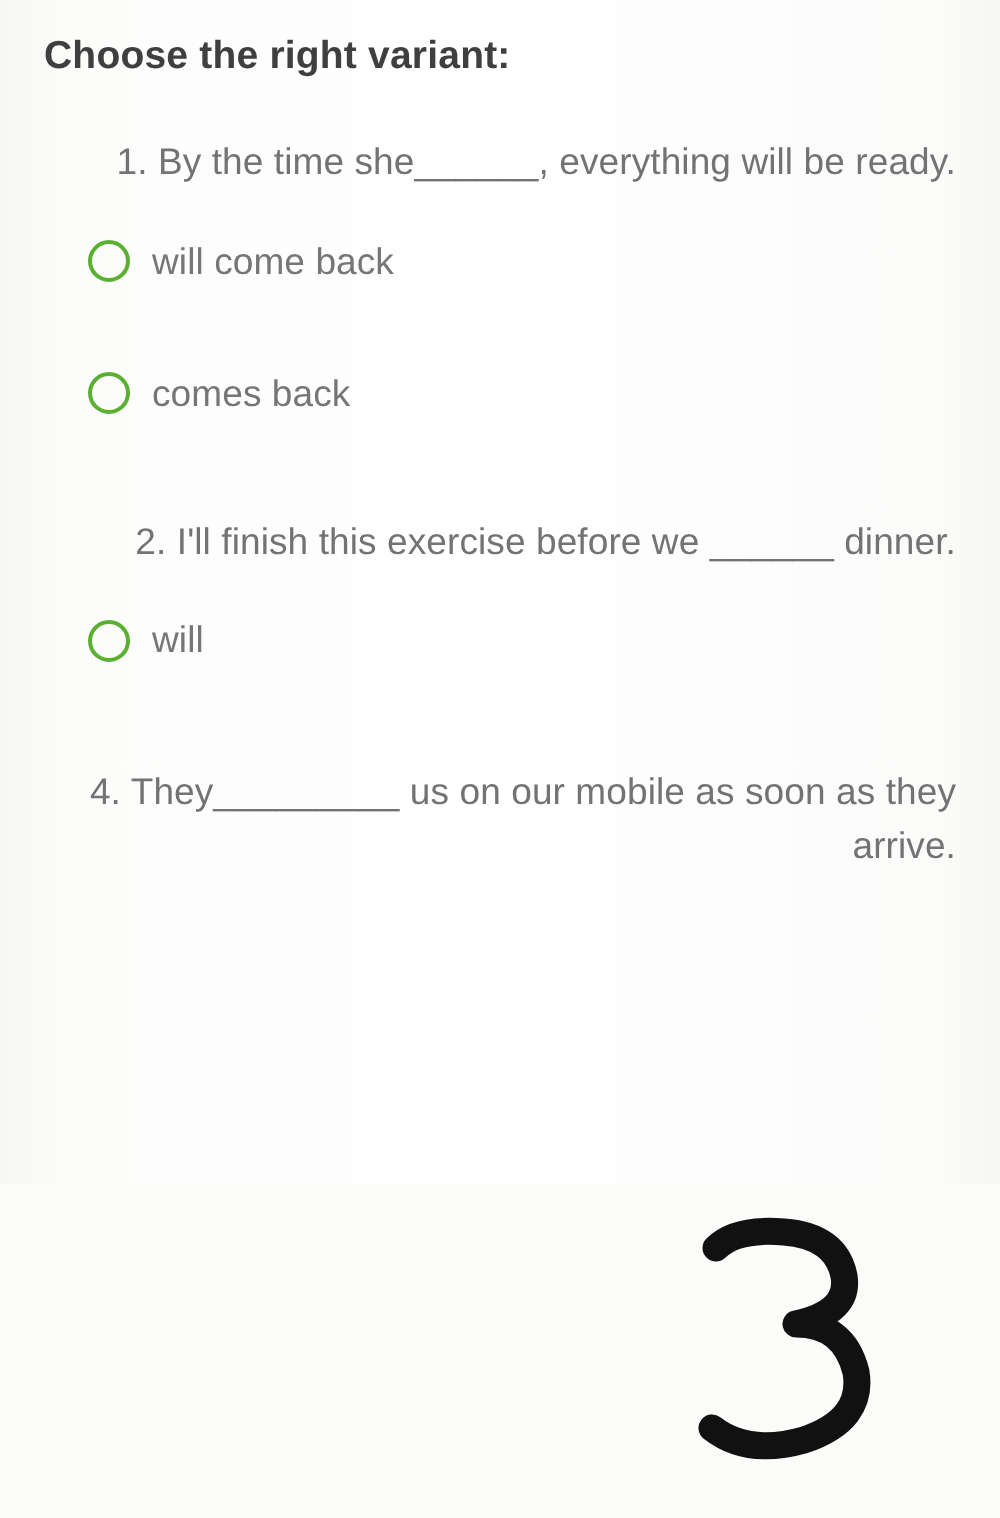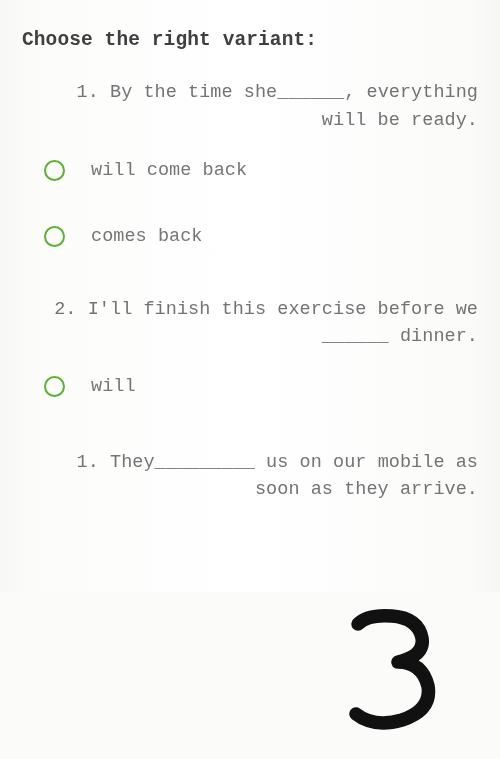--- a/index.html
+++ b/index.html
@@ -12,23 +12,22 @@
     background: #fbfbf9;
     font-family: "Liberation Sans", sans-serif;
     overflow: hidden;
     position: relative;
   }
   .page {
     position: relative;
     width: 500px;
     height: 592px;
     box-sizing: border-box;
-    padding: 12px 22px;
+    padding: 0 22px;
     background: linear-gradient(90deg, #f7f7f5 0%, #fcfcfb 8%, #ffffff 50%, #fbfbfa 94%, #f6f6f4 100%);
-    font-family: Liberation Mono, monospace;
   }
   .title {
     font-size: 19.5px;
     font-weight: bold;
     color: #3f3f3f;
     letter-spacing: 0.1px;
     padding-top: 16px;
     line-height: 1.3;
   }
   .question-block {
@@ -60,21 +59,21 @@
   .radio {
     width: 21px;
     height: 21px;
     min-width: 21px;
     border: 2.6px solid #5bb031;
     border-radius: 50%;
     box-sizing: border-box;
     background: transparent;
   }
   .option-label {
-    margin-left: 26px;
+    margin-left: 11px;
     font-size: 18.5px;
     color: #767676;
     letter-spacing: 0.05px;
   }
   .handwriting {
     position: absolute;
     left: 344px;
     top: 604px;
     width: 96px;
     height: 128px;
@@ -106,20 +105,20 @@
     <div class="question-text">2. I'll finish this exercise before we ______ dinner.</div>
     <div class="options">
       <div class="option-row">
         <span class="radio"></span>
         <span class="option-label">will</span>
       </div>
     </div>
   </div>
 
   <div class="question-block q3">
-    <div class="question-text">1. They_________ us on our mobile as soon as they arrive.</div>
+    <div class="question-text">4. They_________ us on our mobile as soon as they arrive.</div>
   </div>
 
   <svg class="handwriting" viewBox="0 0 96 128">
     <path d="M14 20 Q24 10 48 12 Q74 14 78 34 Q81 52 54 58 Q78 58 84 82 Q88 106 58 116 Q30 124 12 110" fill="none" stroke="#111111" stroke-width="13.5" stroke-linecap="round" stroke-linejoin="round"></path>
   </svg>
 
 </div>
 
 </body></html>

